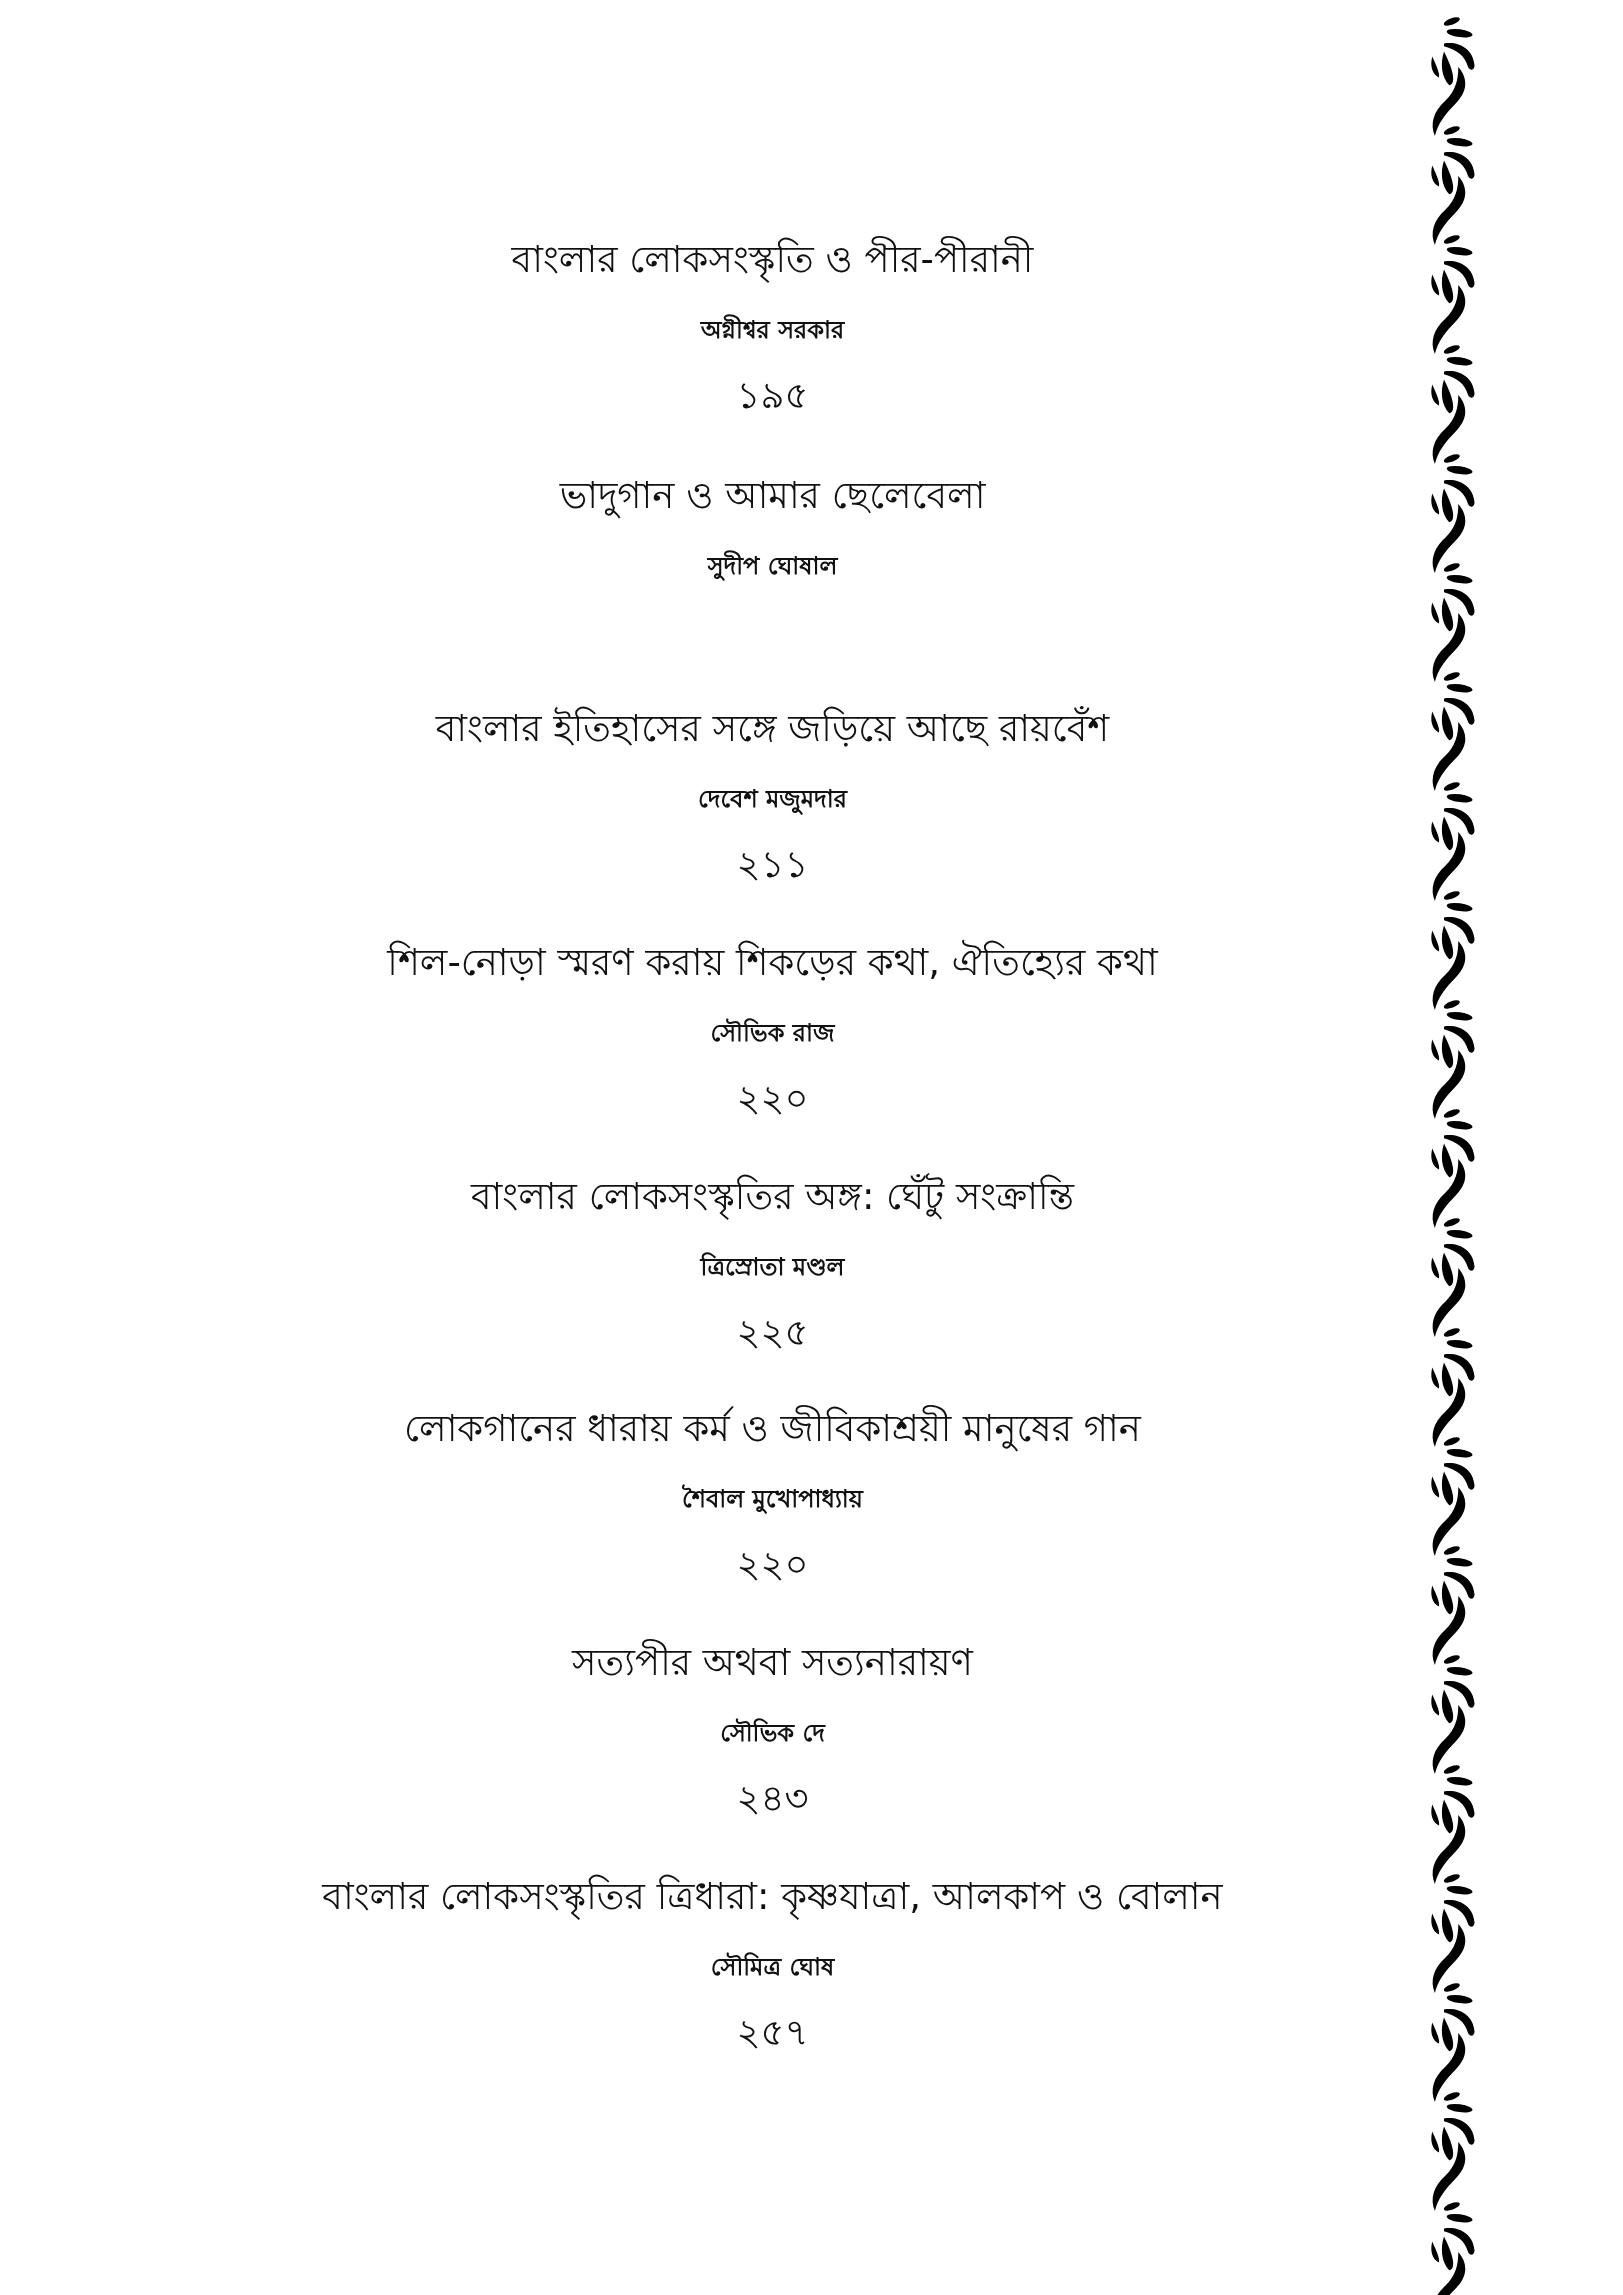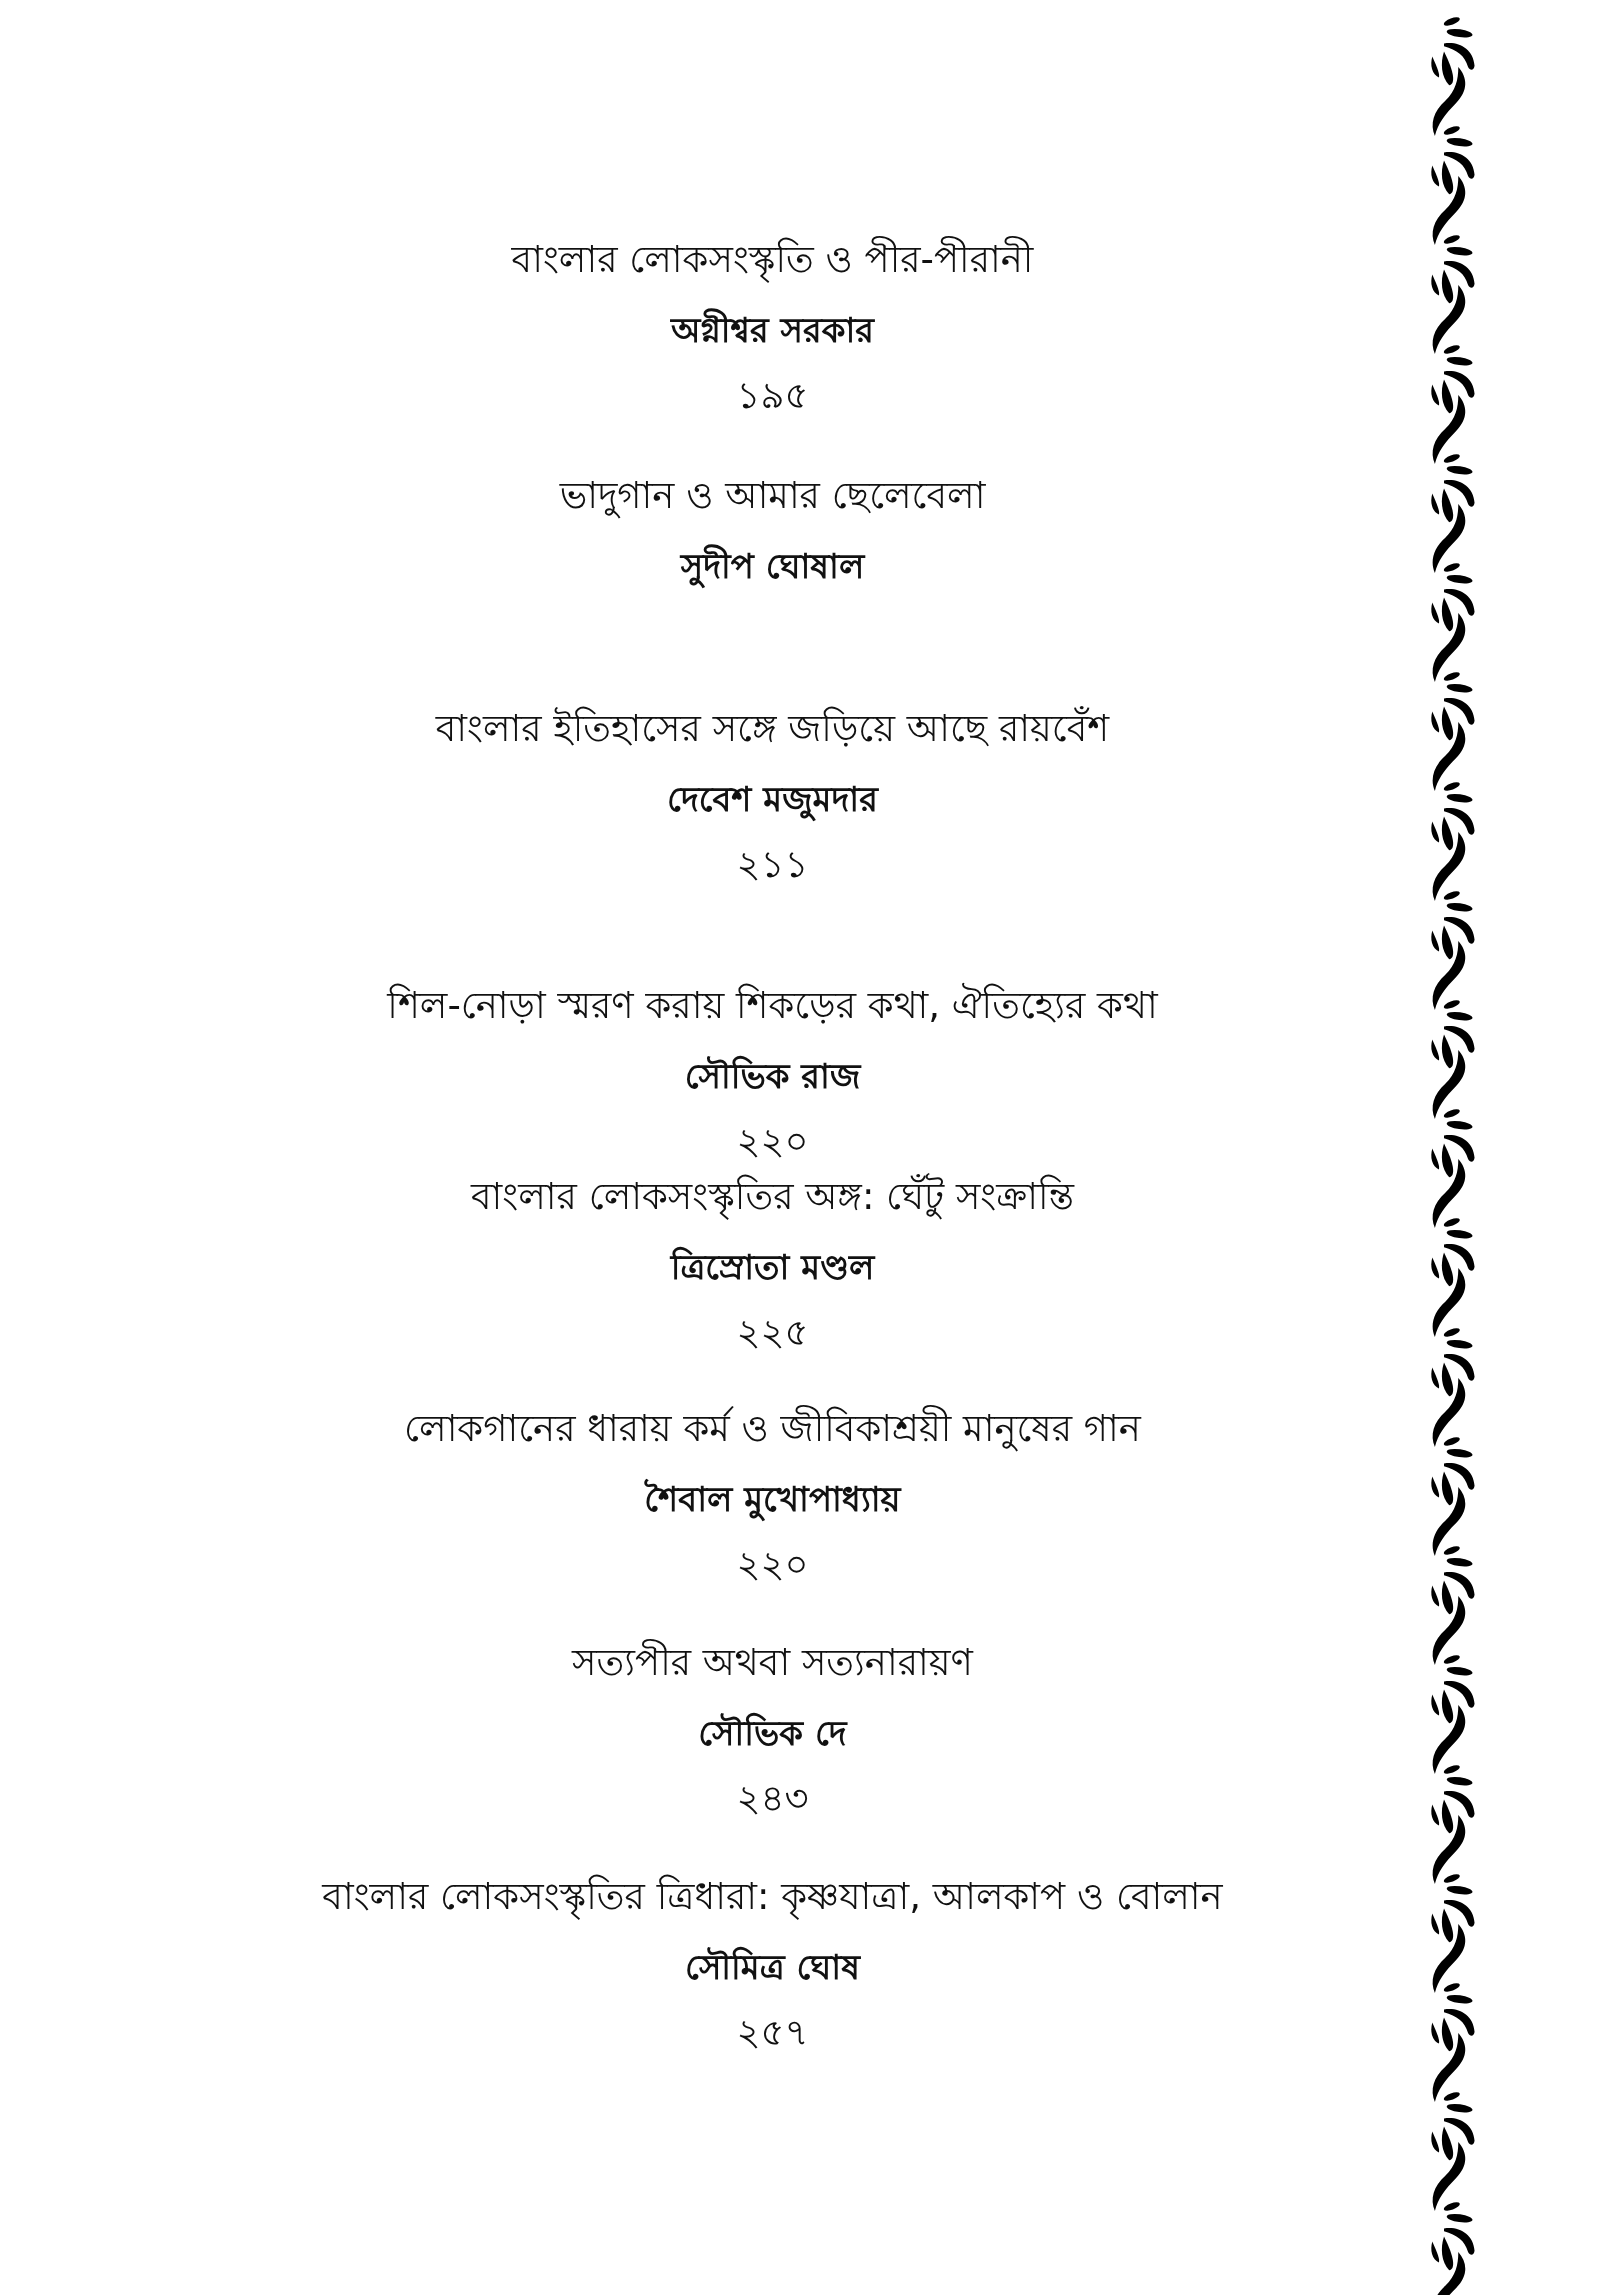--- a/index.html
+++ b/index.html
@@ -38,21 +38,21 @@
       white-space: nowrap;
     }
     .entry .title {
       top: 0;
       font-size: 37px;
       font-weight: normal;
       line-height: 52px;
     }
     .entry .author {
       top: 71px;
-      font-size: 34px;
+      font-size: 24px;
       font-weight: bold;
       line-height: 50px;
     }
     .entry .page {
       top: 139px;
       font-size: 37px;
       font-weight: normal;
       line-height: 46px;
     }
     .border {
@@ -85,21 +85,21 @@
     <div class="title">ভাদুগান ও আমার ছেলেবেলা</div>
     <div class="author">সুদীপ ঘোষাল</div>
   </div>
 
   <div class="entry" style="top:703px;">
     <div class="title">বাংলার ইতিহাসের সঙ্গে জড়িয়ে আছে রায়বেঁশ</div>
     <div class="author">দেবেশ মজুমদার</div>
     <div class="page">২১১</div>
   </div>
 
-  <div class="entry" style="top:937px;margin-top:43px;">
+  <div class="entry" style="top:937px;">
     <div class="title">শিল-নোড়া স্মরণ করায় শিকড়ের কথা, ঐতিহ্যের কথা</div>
     <div class="author">সৌভিক রাজ</div>
     <div class="page">২২০</div>
   </div>
 
   <div class="entry" style="top:1171px;">
     <div class="title">বাংলার লোকসংস্কৃতির অঙ্গ: ঘেঁটু সংক্রান্তি</div>
     <div class="author">ত্রিস্রোতা মণ্ডল</div>
     <div class="page">২২৫</div>
   </div>

